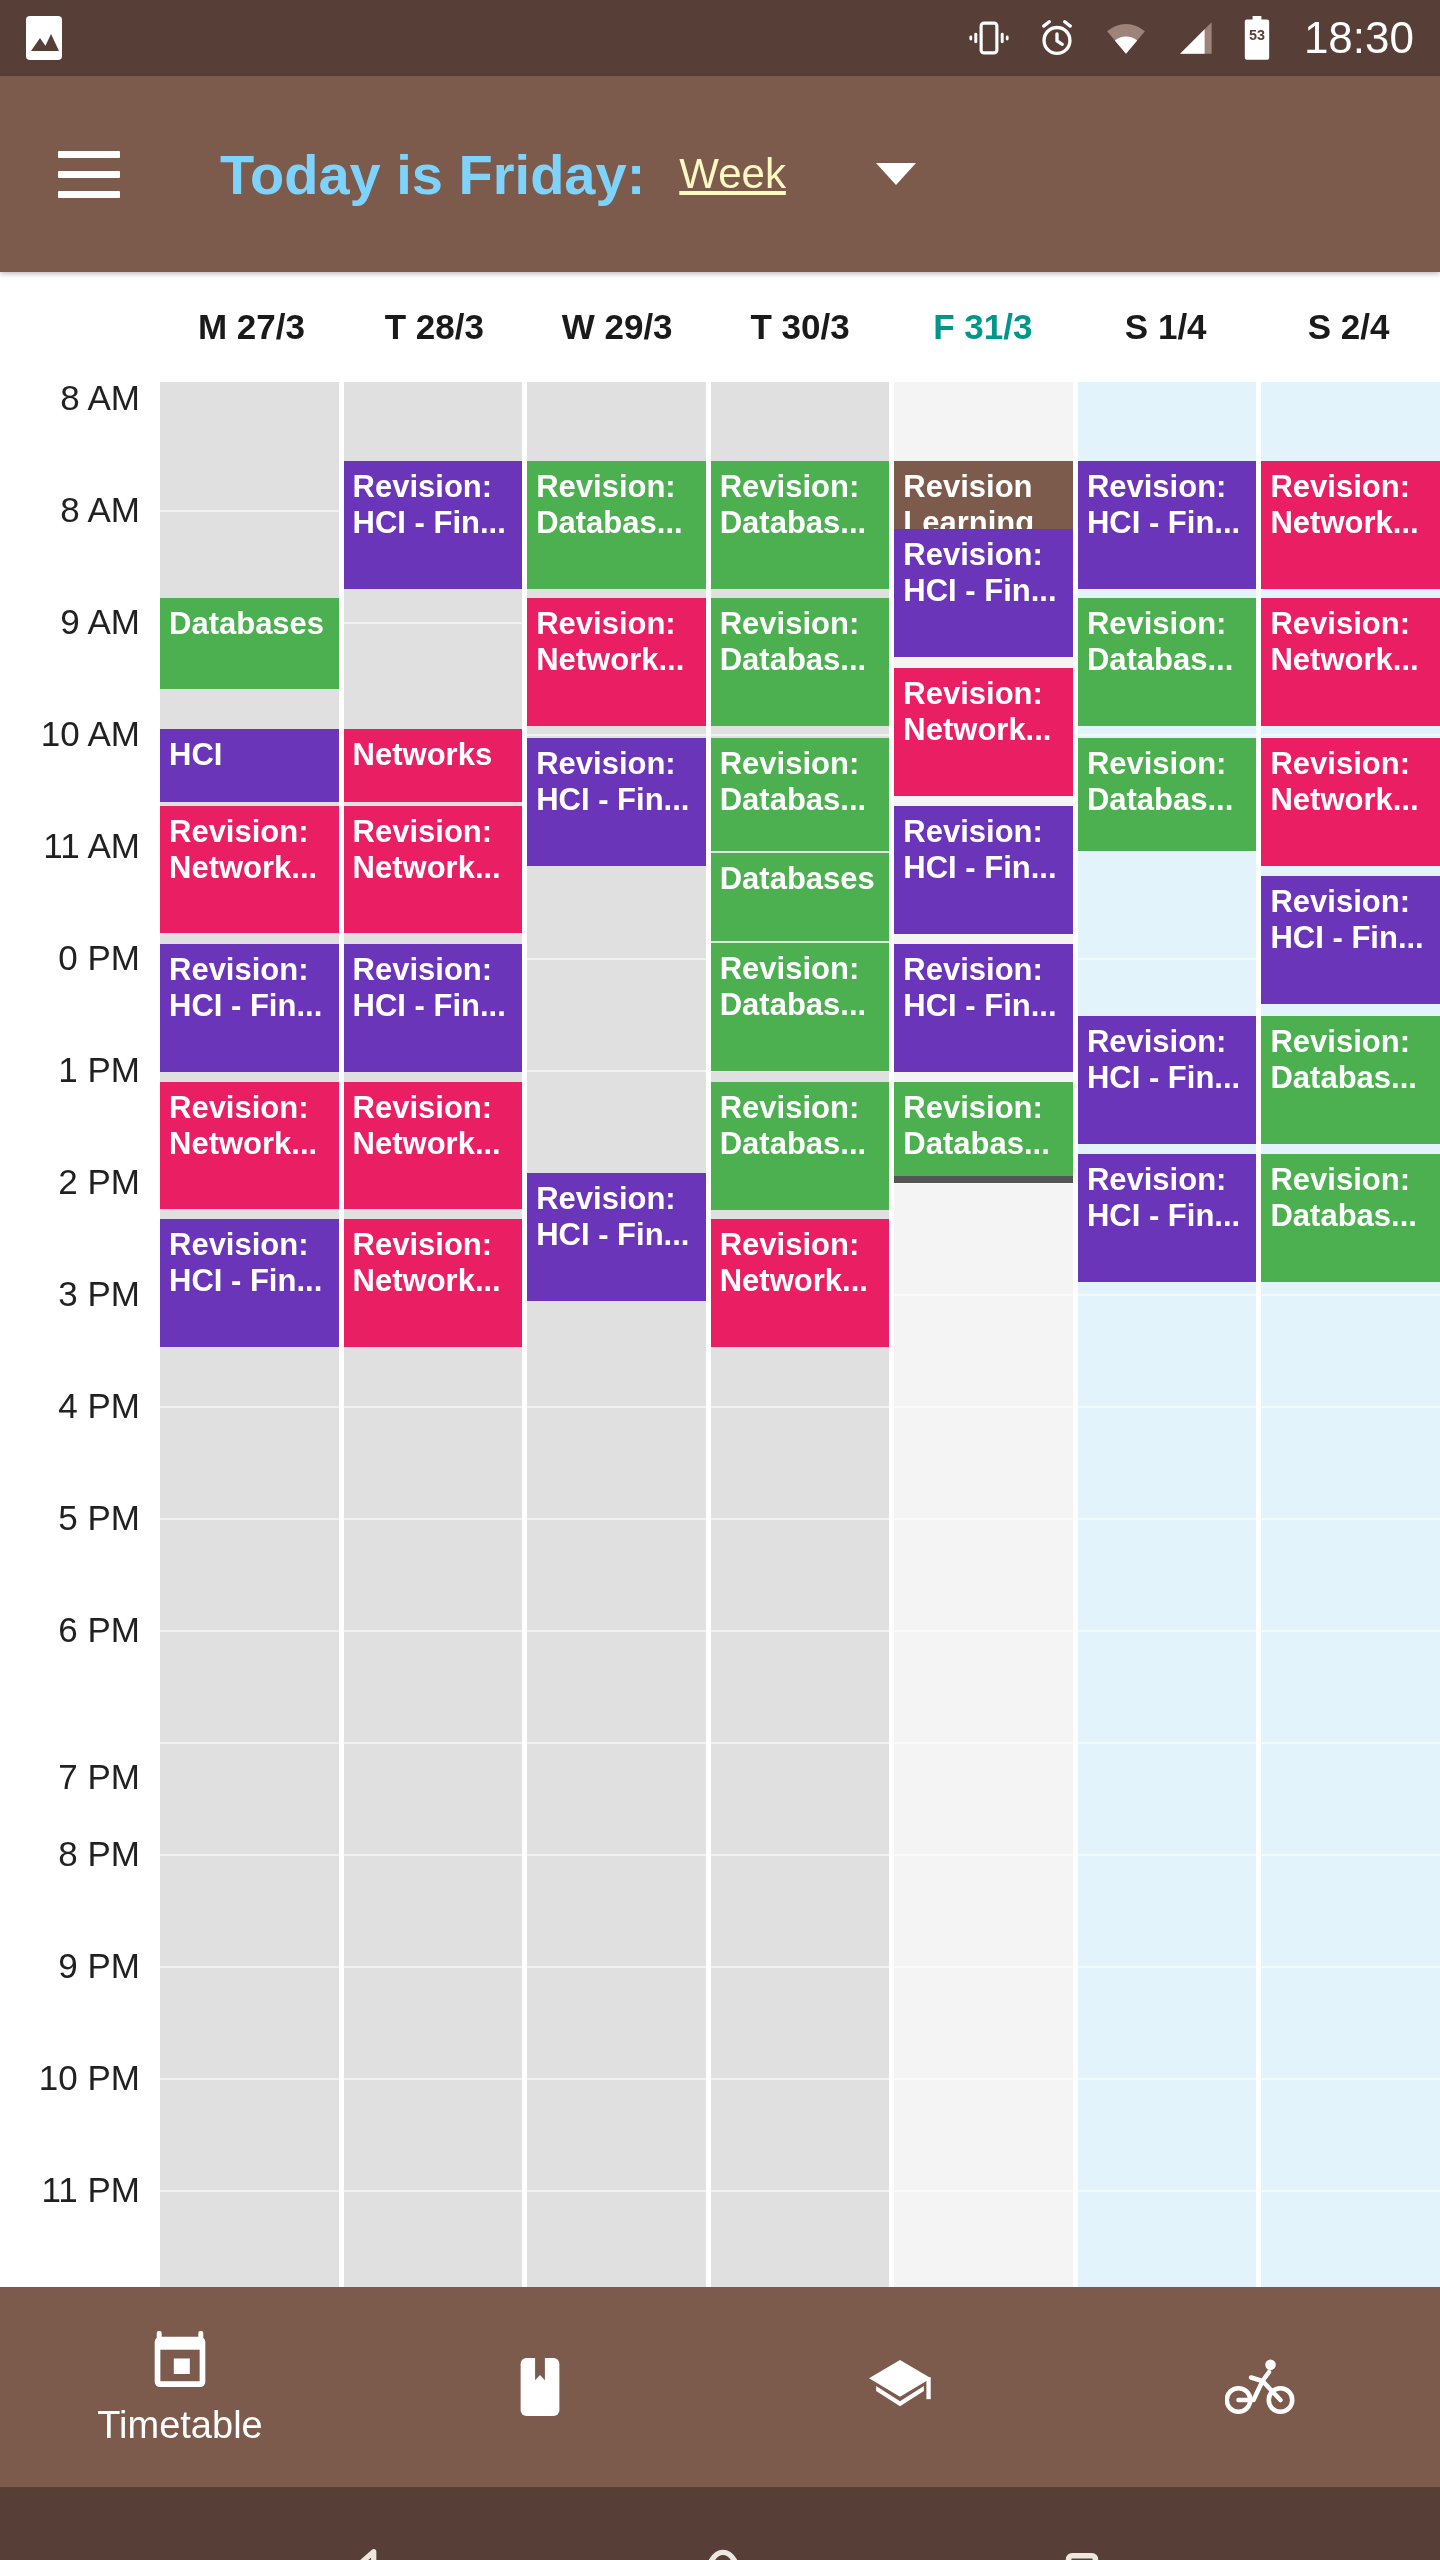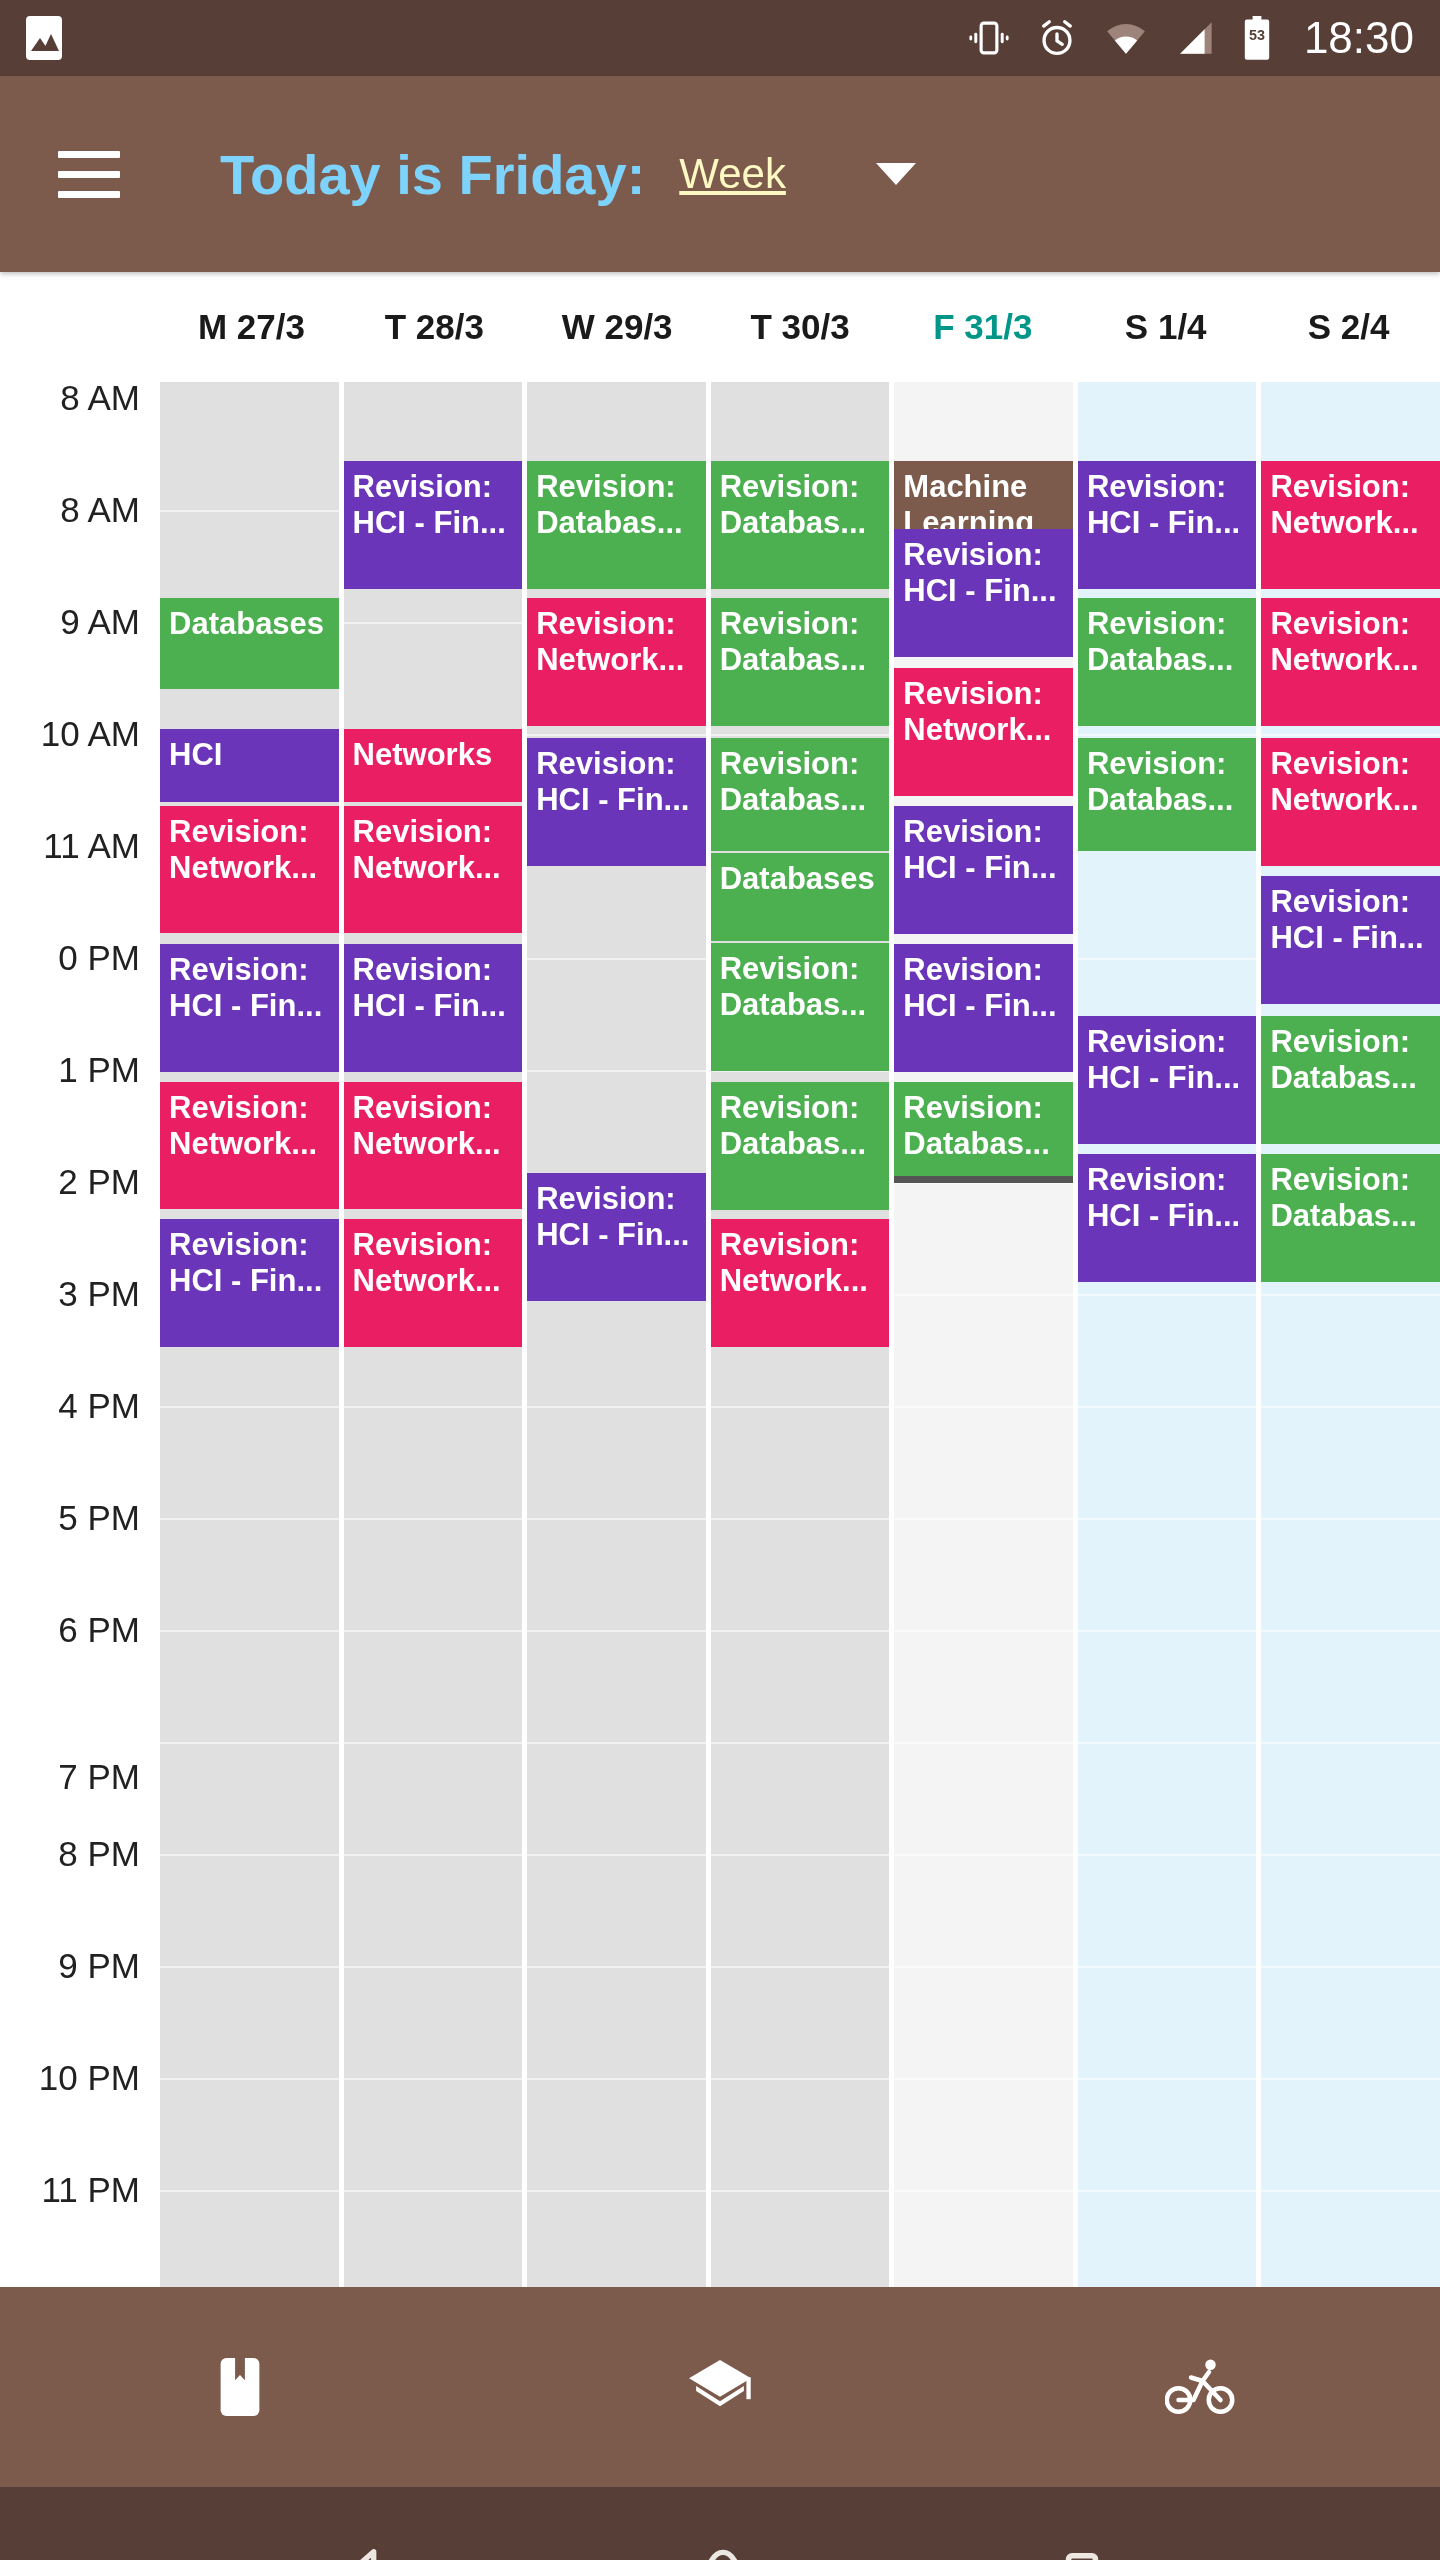--- a/index.html
+++ b/index.html
@@ -343,21 +343,21 @@
         <div class="hour-line" style="top: 800px;"></div>
         <div class="hour-line" style="top: 912px;"></div>
         <div class="hour-line" style="top: 1024px;"></div>
         <div class="hour-line" style="top: 1136px;"></div>
         <div class="hour-line" style="top: 1248px;"></div>
         <div class="hour-line" style="top: 1360px;"></div>
         <div class="hour-line" style="top: 1472px;"></div>
         <div class="hour-line" style="top: 1584px;"></div>
         <div class="hour-line" style="top: 1696px;"></div>
         <div class="hour-line" style="top: 1808px;"></div>
-        <div class="event" style="top: 79px; height: 68px; background: rgb(124, 91, 77);">Machine Learning</div>
+        <div class="event" style="top: 79px; height: 68px; background: rgb(124, 91, 77);">Revision Learning</div>
         <div class="event" style="top: 147px; height: 128px; background: rgb(106, 53, 184);">Revision: HCI - Fin...</div>
         <div class="event" style="top: 286px; height: 128px; background: rgb(233, 30, 99);">Revision: Network...</div>
         <div class="event" style="top: 424px; height: 128px; background: rgb(106, 53, 184);">Revision: HCI - Fin...</div>
         <div class="event" style="top: 562px; height: 128px; background: rgb(106, 53, 184);">Revision: HCI - Fin...</div>
         <div class="event has-border" style="top: 700px; height: 101px; background: rgb(76, 175, 80);">Revision: Databas...</div>
       </div>
       <div class="day-col weekend-col">
         <div class="hour-line" style="top: 128px;"></div>
         <div class="hour-line" style="top: 240px;"></div>
         <div class="hour-line" style="top: 352px;"></div>
@@ -401,20 +401,32 @@
         <div class="event" style="top: 216px; height: 128px; background: rgb(233, 30, 99);">Revision: Network...</div>
         <div class="event" style="top: 356px; height: 128px; background: rgb(233, 30, 99);">Revision: Network...</div>
         <div class="event" style="top: 494px; height: 128px; background: rgb(106, 53, 184);">Revision: HCI - Fin...</div>
         <div class="event" style="top: 634px; height: 128px; background: rgb(76, 175, 80);">Revision: Databas...</div>
         <div class="event" style="top: 772px; height: 128px; background: rgb(76, 175, 80);">Revision: Databas...</div>
       </div>
     </div>
 </div>
 
 <div id="bottom-nav">
+  <div class="nav-item">
+    <span>
+      <svg width="62" height="62" viewBox="0 0 24 24" fill="#ffffff">
+        <rect x="3" y="1.2" width="1.9" height="3.4" rx=".7"></rect>
+        <rect x="19.1" y="1.2" width="1.9" height="3.4" rx=".7"></rect>
+        <rect x="2.2" y="3.4" width="19.6" height="19.4" rx="2"></rect>
+        <rect x="4.4" y="8.4" width="15.2" height="12.2" fill="#7C5B4D"></rect>
+        <rect x="9.6" y="11.8" width="6.2" height="6.0" fill="#ffffff"></rect>
+      </svg>
+    </span>
+    <span class="nav-label">Timetable</span>
+  </div>
   <div class="nav-item">
     <span>
       <svg width="52" height="62" viewBox="0 0 18 24" fill="#ffffff">
         <rect x="1.5" y="0.8" width="15" height="22.4" rx="2.2"></rect>
         <path d="M7.1 0.8 h3.8 v8.6 L9 7.4 L7.1 9.4 Z" fill="#7C5B4D"></path>
       </svg>
     </span>
   </div>
   <div class="nav-item">
     <span>

